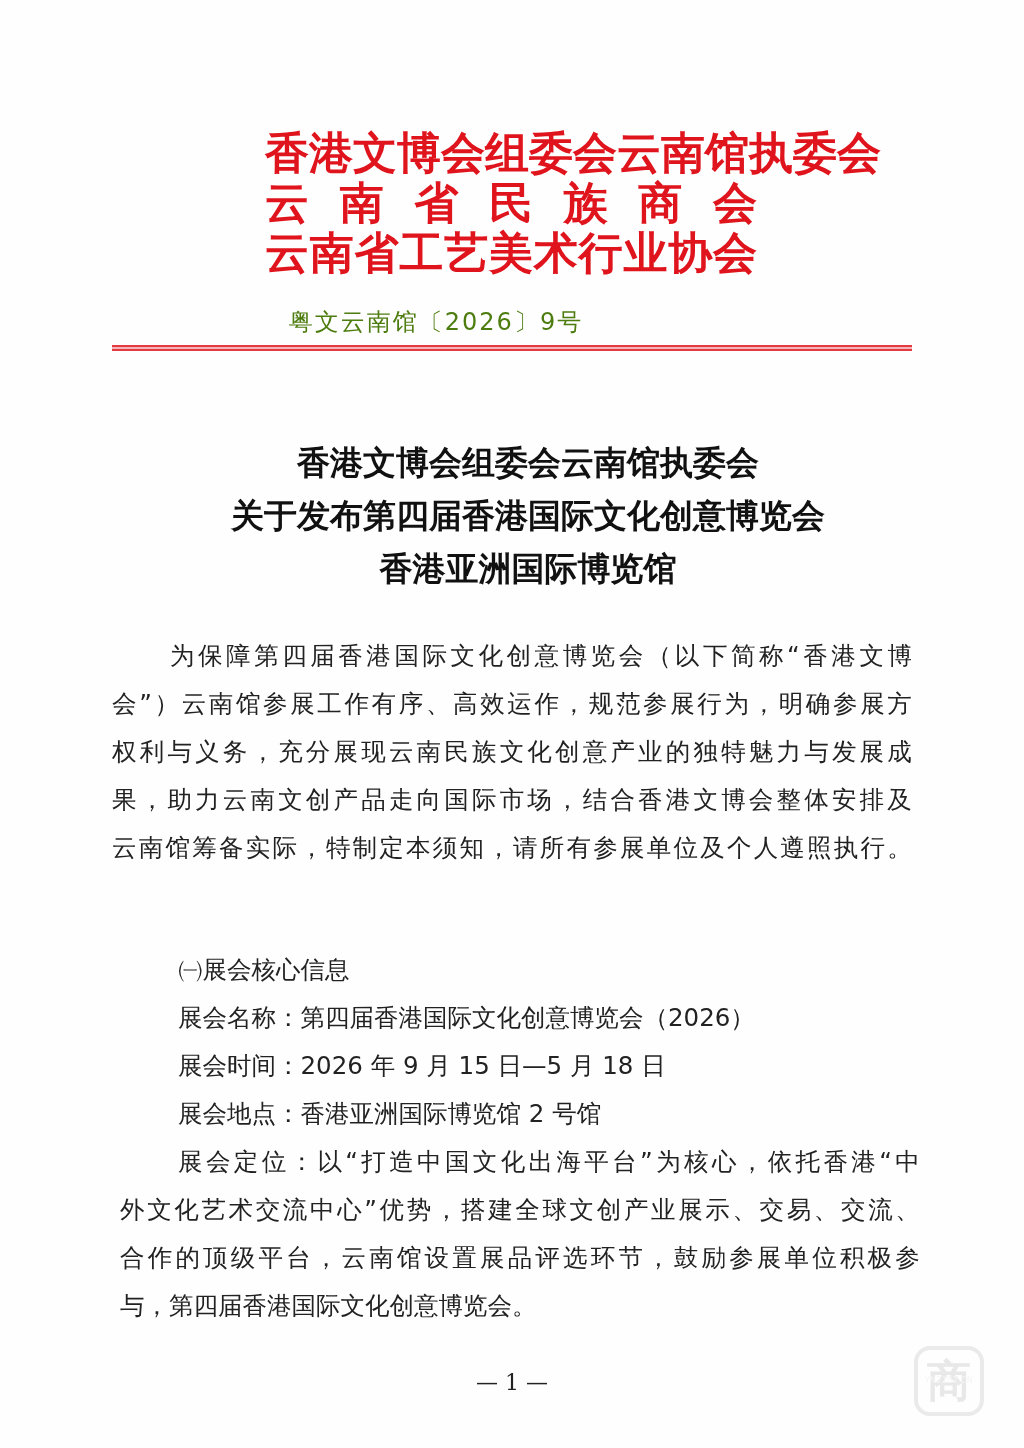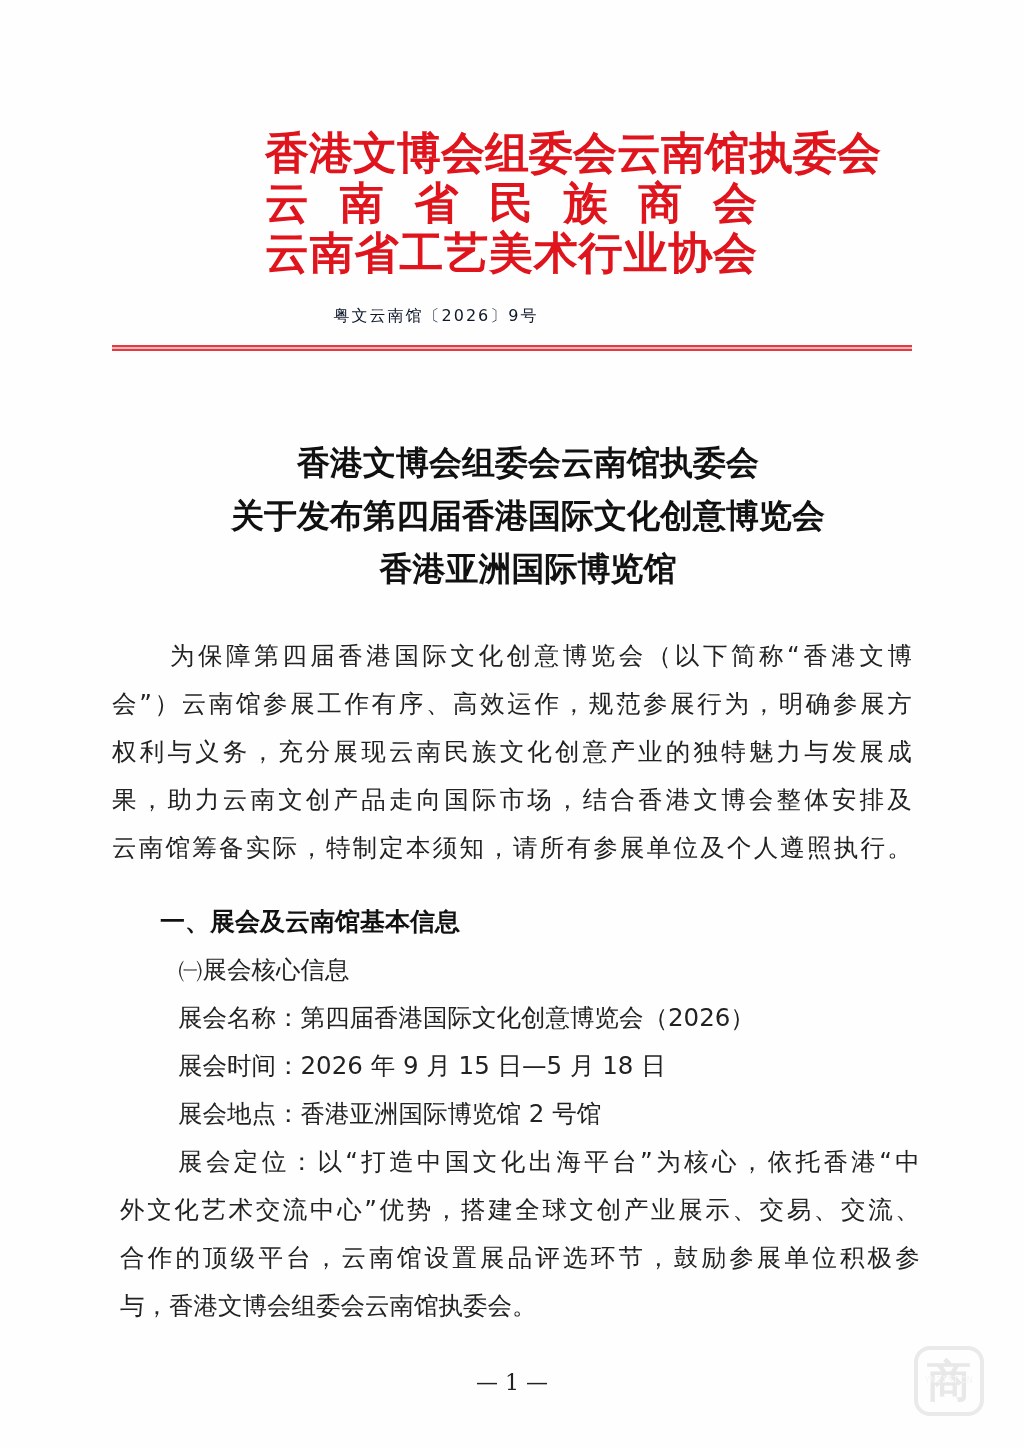--- a/index.html
+++ b/index.html
@@ -43,22 +43,22 @@
   .masthead-line span {
     display: inline-block;
     text-align: center;
   }
   .doc-number {
     position: absolute;
     left: 0;
     width: 872px;
     top: 306px;
     text-align: center;
-    font-size: 16px;
-    color: #0f172a;
+    font-size: 24px;
+    color: #4d7c0f;
     letter-spacing: 2px;
     font-family: "DejaVu Sans", "Liberation Sans", sans-serif;
   }
   .red-rule {
     position: absolute;
     left: 112px;
     width: 800px;
     top: 345px;
     height: 6px;
   }
@@ -385,21 +385,20 @@
         <span>个</span>
         <span>人</span>
         <span>遵</span>
         <span>照</span>
         <span>执</span>
         <span>行</span>
         <span>。</span>
       </div>
   </div>
 
-  <div class="section-heading">一、展会及云南馆基本信息</div>
 
   <div class="info-block">
     <div class="info-line ind">㈠展会核心信息</div>
     <div class="info-line ind">展会名称：第四届香港国际文化创意博览会（2026）</div>
     <div class="info-line ind">展会时间：2026 年 9 月 15 日—5 月 18 日</div>
     <div class="info-line ind">展会地点：香港亚洲国际博览馆 2 号馆</div>
     <div class="info-line ind justify">
         <span>展</span>
         <span>会</span>
         <span>定</span>
@@ -485,21 +484,21 @@
         <span>鼓</span>
         <span>励</span>
         <span>参</span>
         <span>展</span>
         <span>单</span>
         <span>位</span>
         <span>积</span>
         <span>极</span>
         <span>参</span>
       </div>
-    <div class="info-line">与，香港文博会组委会云南馆执委会。</div>
+    <div class="info-line">与，第四届香港国际文化创意博览会。</div>
   </div>
 
   <div class="page-number">— 1 —</div>
 
   <div class="watermark">
     <span class="glyph">商</span>
     <span class="wm-text">YN21ST.CN</span>
   </div>
 
 </div>

